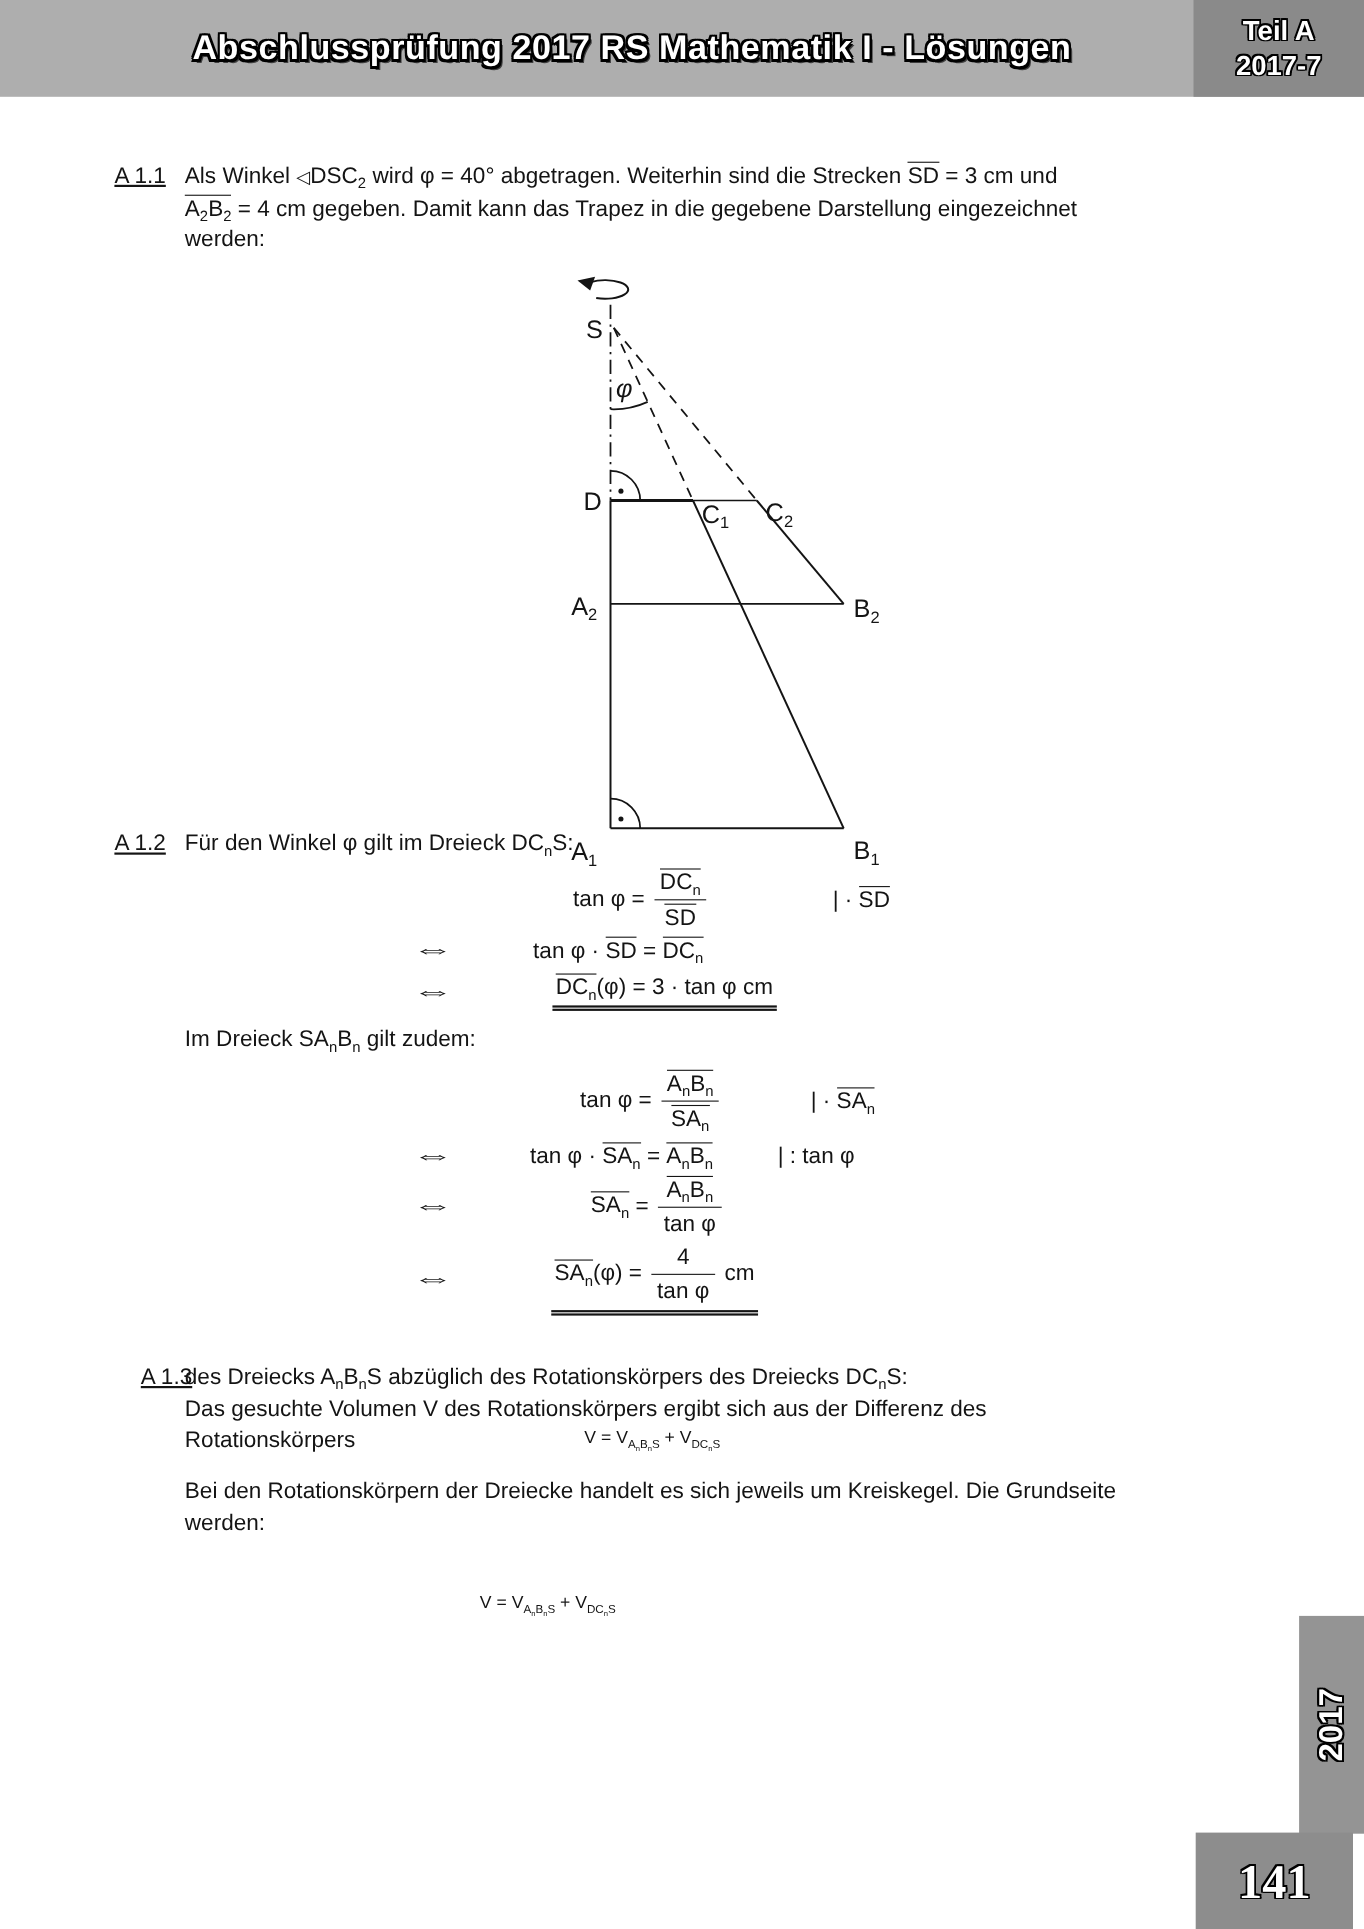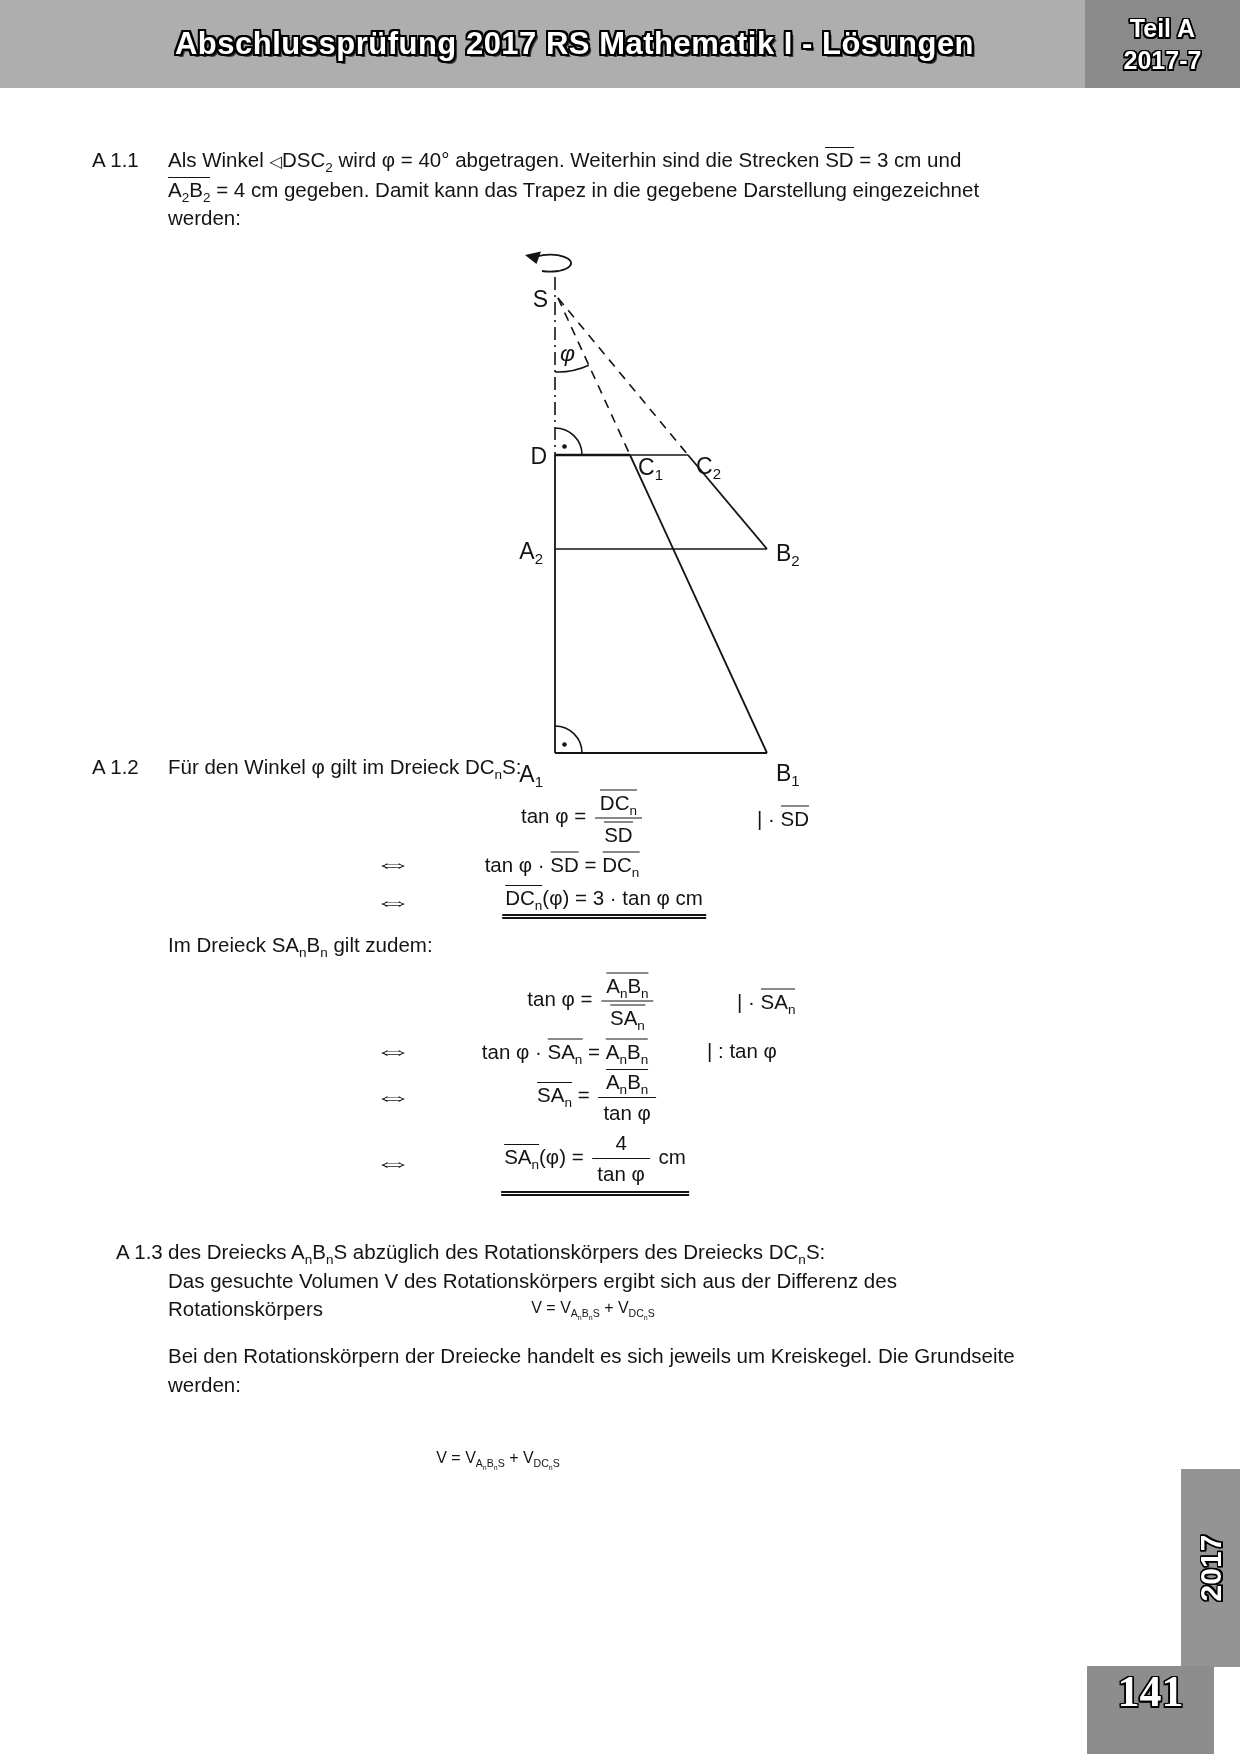--- a/index.html
+++ b/index.html
@@ -9,21 +9,21 @@
   #headerbar{position:absolute;left:0;top:0;width:1240px;height:88px;background:#aeaeae;}
   #headertitle{position:absolute;left:0;top:0;width:1085px;height:88px;display:flex;align-items:center;justify-content:center;
        font-size:31px;font-weight:bold;letter-spacing:0.5px;margin-left:32px;}
   #badge{position:absolute;right:0;top:0;width:155px;height:88px;background:#8a8a8a;display:flex;flex-direction:column;
        align-items:center;justify-content:center;font-weight:bold;font-size:25px;line-height:32px;}
   .outl{color:#fff;text-shadow:-2px -2px 0 #000,0 -2px 0 #000,2px -2px 0 #000,-2px 0 0 #000,2px 0 0 #000,
         -2px 2px 0 #000,0 2px 0 #000,2px 2px 0 #000,3px 3px 0 #3f3f3f;}
   .outl-sm{color:#fff;text-shadow:-1.5px -1.5px 0 #000,0 -1.5px 0 #000,1.5px -1.5px 0 #000,-1.5px 0 0 #000,
         1.5px 0 0 #000,-1.5px 1.5px 0 #000,0 1.5px 0 #000,1.5px 1.5px 0 #000;}
   
-  .seclabel{position:absolute;left:92px;font-size:20.5px;line-height:28.5px;}
+  .seclabel{position:absolute;left:104px;font-size:20.5px;line-height:28.5px;text-decoration:underline;}
   .btext{position:absolute;left:168px;font-size:20.5px;line-height:28.5px;width:860px;}
   .ov{display:inline-block;border-top:1.6px solid #141414;padding-top:1px;line-height:1.12;}
   sub{font-size:66%;line-height:0;}
   
   .eqrow{position:absolute;left:0;width:1240px;}
   .iff{position:absolute;left:383px;top:50%;transform:translateY(-50%);font-size:21px;}
   .iff > span{display:inline-block;transform:scaleX(1.85);}
   .eqc{position:absolute;top:50%;transform:translate(-50%,-50%);white-space:nowrap;font-size:20.5px;}
   .annc{position:absolute;top:50%;transform:translateY(-50%);white-space:nowrap;font-size:20.5px;}
   .frac{display:inline-block;vertical-align:middle;text-align:center;margin:0 3px;}
@@ -32,22 +32,22 @@
   .dul{display:inline-block;border-bottom:5px double #141414;padding:0 3px 4px;}
   .ctr{position:absolute;text-align:center;font-size:16px;}
   
   #diagram{position:absolute;left:480px;top:225px;}
   #diagram text{font-family:"Liberation Sans",sans-serif;font-size:23px;fill:#141414;}
   #diagram .svgsub{font-size:15px;}
   
   #yeartab{position:absolute;left:1181px;top:1469px;width:59px;height:198px;background:#949494;}
   #yeartab span{position:absolute;left:50%;top:50%;transform:translate(-50%,-50%) rotate(-90deg);
        font-size:30px;font-weight:bold;white-space:nowrap;}
-  #pagebox{position:absolute;left:1087px;top:1666px;width:127px;height:88px;background:#8d8d8d;
-       display:flex;justify-content:center;}
+  #pagebox{position:absolute;left:1087px;top:1666px;width:143px;height:88px;background:#8d8d8d;
+       display:flex;align-items:center;justify-content:center;}
   #pagebox span{font-family:"Liberation Serif",serif;font-size:44px;font-weight:bold;}
 </style>
 </head>
 <body>
 
 <div id="headerbar">
   <div id="headertitle">
     <span class="outl">Abschlussprüfung 2017 RS Mathematik I - Lösungen</span>
   </div>
   <div id="badge">

